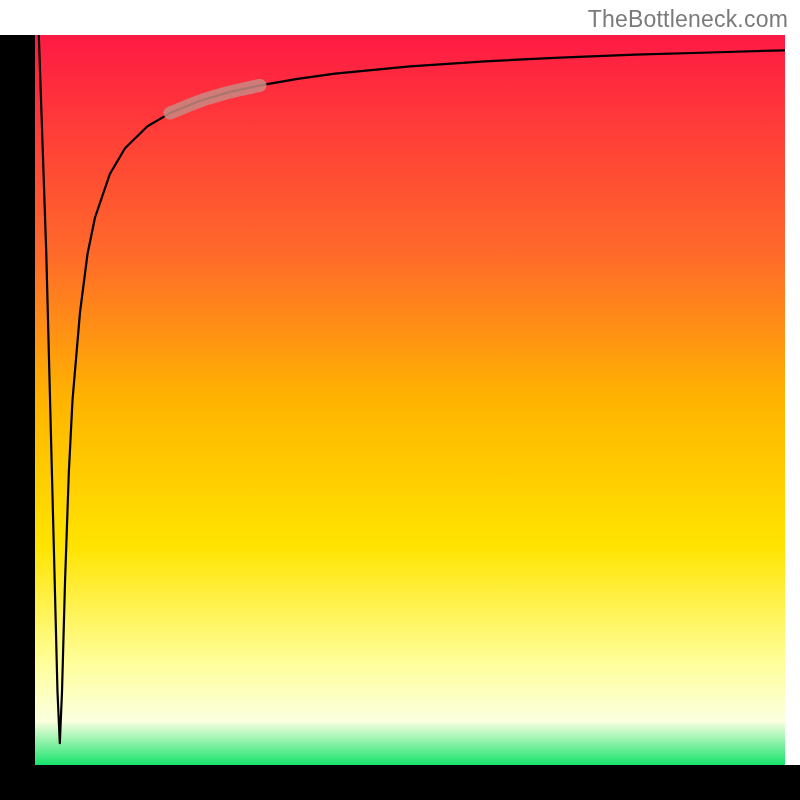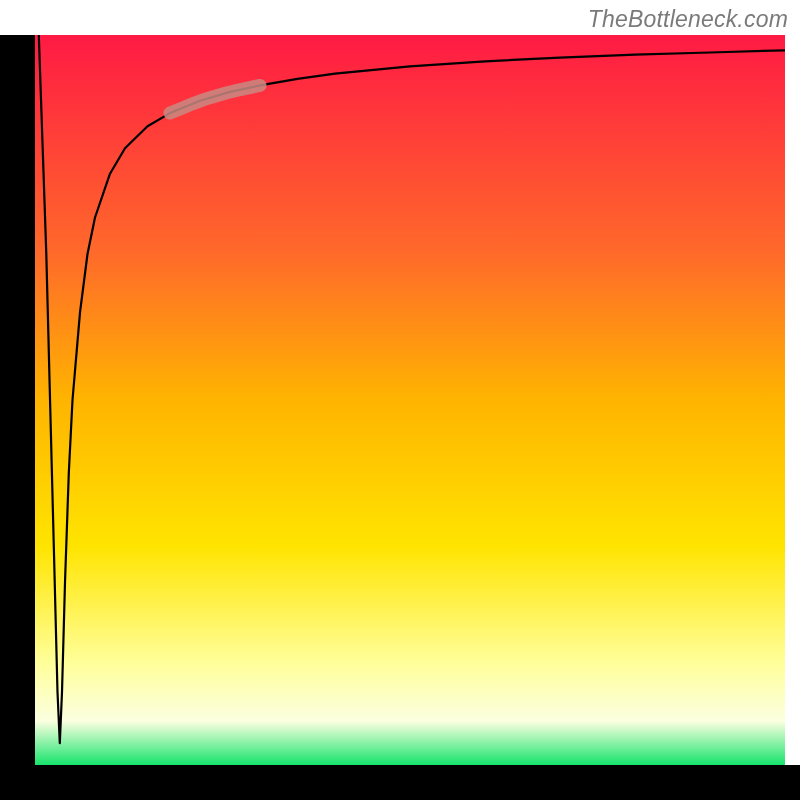--- a/index.html
+++ b/index.html
@@ -8,21 +8,20 @@
     width: 800px;
     height: 800px;
     overflow: hidden;
     background: #fff;
     font-family: Arial, Helvetica, sans-serif;
   }
   .canvas {
     position: relative;
     width: 800px;
     height: 800px;
-    font-style: italic;
   }
   .frame {
     position: absolute;
     left: 0;
     top: 0;
   }
   .plot-area {
     position: absolute;
     left: 35px;
     top: 35px;

